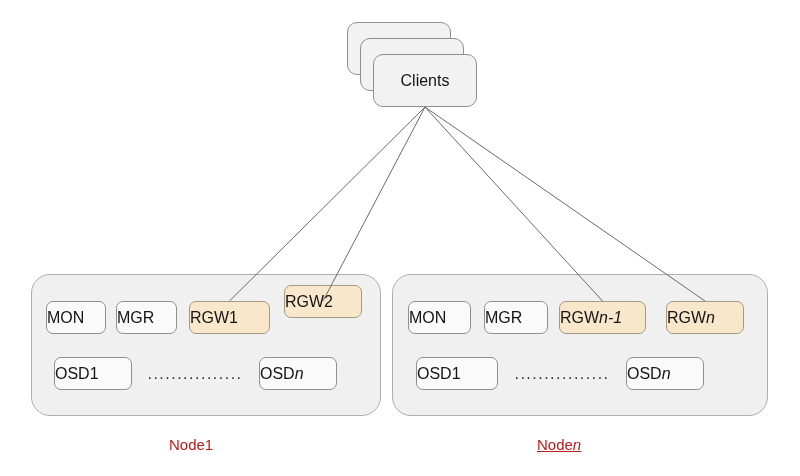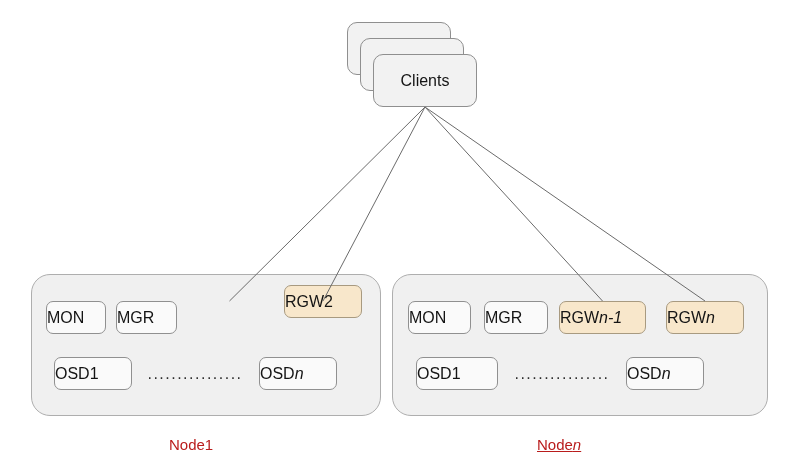--- a/index.html
+++ b/index.html
@@ -127,20 +127,24 @@
 
   <div class="node n1">
     <div class="box mon">
       <span>MON</span>
         <i></i>
     </div>
     <div class="box mgr">
       <span>MGR</span>
         <i></i>
     </div>
+    <div class="box hl rgwA">
+      <span>RGW1</span>
+        <i></i>
+    </div>
     <div class="box hl rgwB">
       <span>RGW2</span>
         <i></i>
     </div>
     <div class="box osd1">
       <span>OSD1</span>
         <i></i>
     </div>
     <div class="dots">................</div>
     <div class="box osdn">

